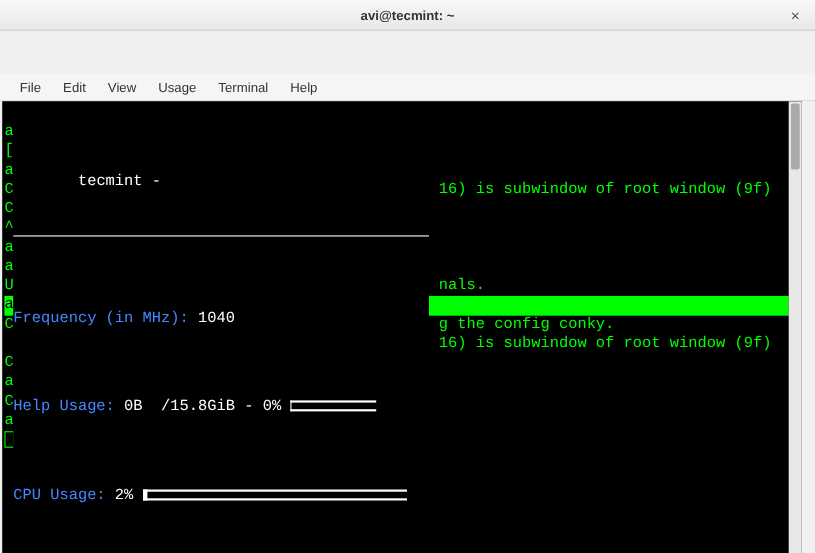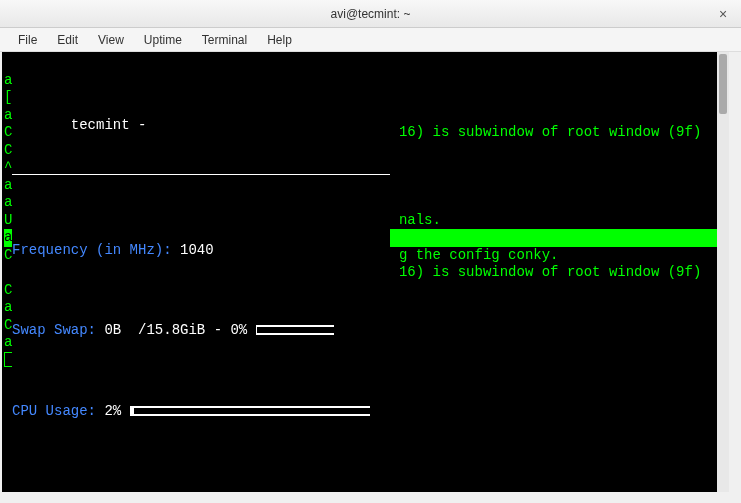--- a/index.html
+++ b/index.html
@@ -15,21 +15,21 @@
   height: 28px;
   background: linear-gradient(to bottom, #f8f8f8, #e8e8e8);
   border-bottom: 1px solid #ccc;
   display: flex;
   align-items: center;
   justify-content: center;
   position: relative;
 }
 .titlebar .title {
   font-size: 12px;
-  font-weight: normal;
+  font-weight: bold;
   color: #333;
 }
 .close-btn {
   position: absolute;
   right: 10px;
   top: 50%;
   transform: translateY(-50%);
   width: 16px;
   height: 16px;
   cursor: pointer;
@@ -39,20 +39,21 @@
   font-size: 14px;
   color: #555;
 }
 .menubar {
   height: 24px;
   background: #f5f5f5;
   display: flex;
   align-items: center;
   padding: 0 8px;
   border-bottom: 1px solid #ddd;
+  margin-top: 40px;
 }
 .menubar .menu-item {
   padding: 2px 10px;
   font-size: 12px;
   color: #333;
   cursor: pointer;
 }
 .terminal {
   position: relative;
   background: #000;
@@ -148,21 +149,21 @@
 
 <div class="titlebar">
   <span class="title">avi@tecmint: ~</span>
   <span class="close-btn">×</span>
 </div>
 
 <div class="menubar">
   <span class="menu-item">File</span>
   <span class="menu-item">Edit</span>
   <span class="menu-item">View</span>
-  <span class="menu-item">Uptime</span>
+  <span class="menu-item">Usage</span>
   <span class="menu-item">Terminal</span>
   <span class="menu-item">Help</span>
 </div>
 
 <div class="terminal">
 
   <div class="bg-content">
 <span class="bg-line">avi@tecmint: $ conky &amp;</span>
 <span class="bg-line">[</span>
 <span class="bg-line">a</span>
@@ -179,21 +180,21 @@
 <span class="bg-line">a</span>
 <span class="bg-line">C</span>
 <span class="bg-line">a</span>
 <span class="bg-line"><span class="cursor"></span></span>
   </div>
 
   <div class="conky-panel">
     <div class="row" style="text-align:left;">       <span>tecmint -</span></div>
     <div class="hr"></div>
     <div class="row"><span class="lbl-blue">Frequency (in MHz):</span> <span>1040</span></div>
-    <div class="row"><span class="lbl-blue">Swap Swap:</span> <span>0B  /15.8GiB - 0%</span> <span class="bar" style="width:78px"><span class="fill" style="width:1%"></span><span class="outline"></span></span></div>
+    <div class="row"><span class="lbl-blue">Help Usage:</span> <span>0B  /15.8GiB - 0%</span> <span class="bar" style="width:78px"><span class="fill" style="width:1%"></span><span class="outline"></span></span></div>
     <div class="row"><span class="lbl-blue">CPU Usage:</span> <span>2%</span> <span class="bar" style="width:240px"><span class="fill" style="width:2%"></span><span class="outline"></span></span></div>
     
     
     
     
     
     
     
     
   </div>

